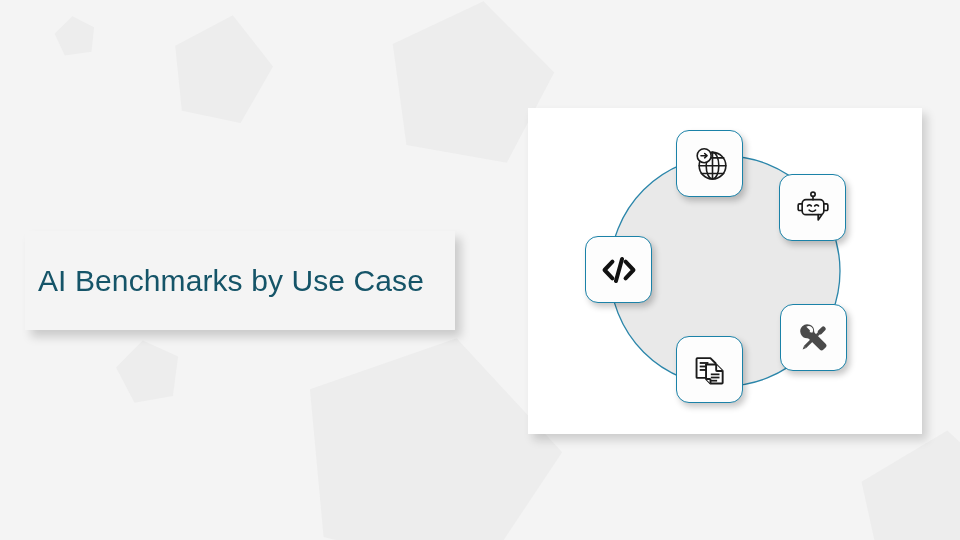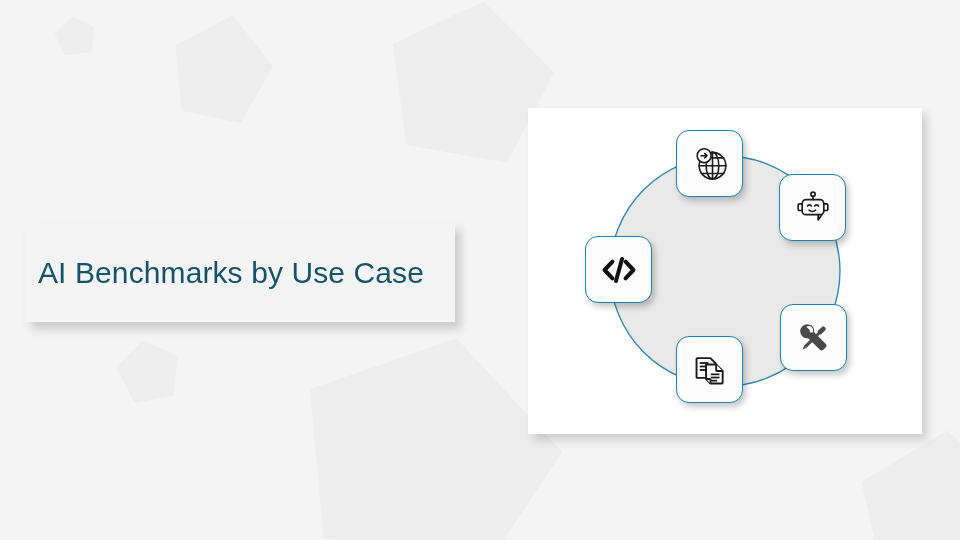--- a/index.html
+++ b/index.html
@@ -27,21 +27,21 @@
     position: absolute;
     left: 0; top: 0;
     width: 960px; height: 540px;
     pointer-events: none;
   }
 
   
   #title-card {
     position: absolute;
     left: 25px;
-    top: 223px;
+    top: 231px;
     width: 430px;
     height: 99px;
     background: #f4f4f4;
     box-shadow: 6px 7px 9px rgba(0,0,0,0.17);
     display: flex;
     align-items: center;
     box-sizing: border-box;
     padding-left: 13px;
   }
   #title-text {

